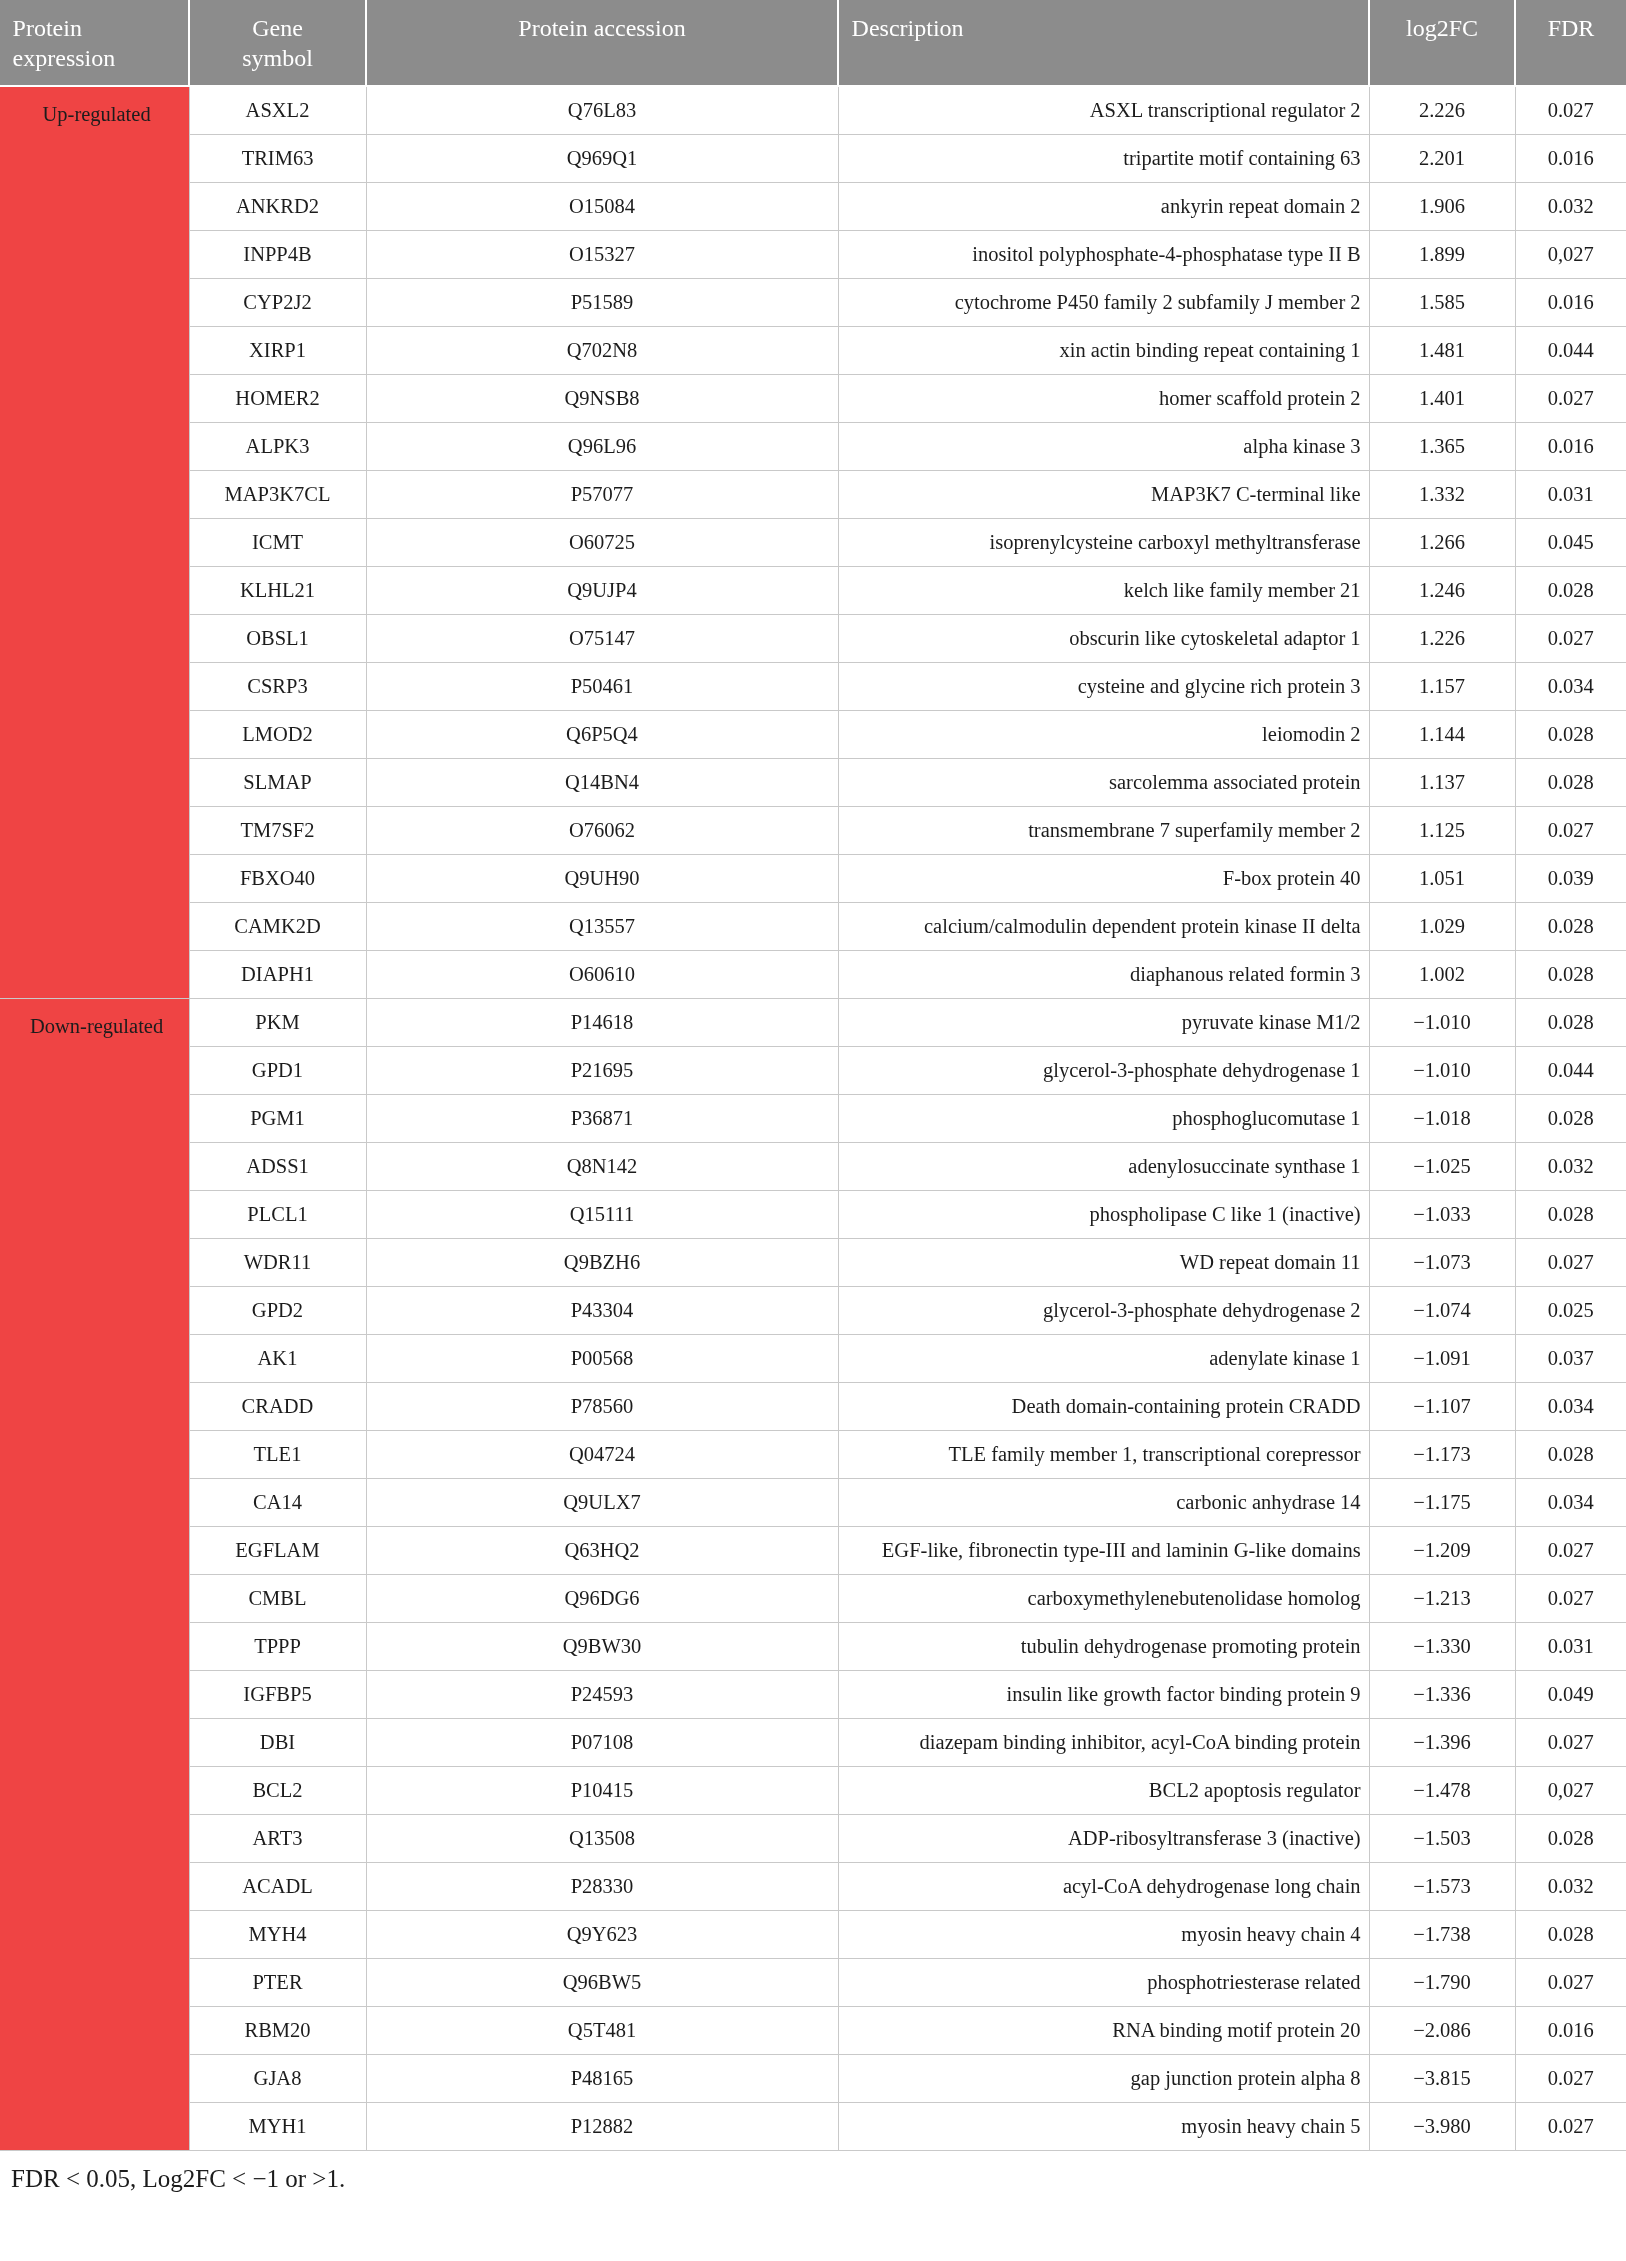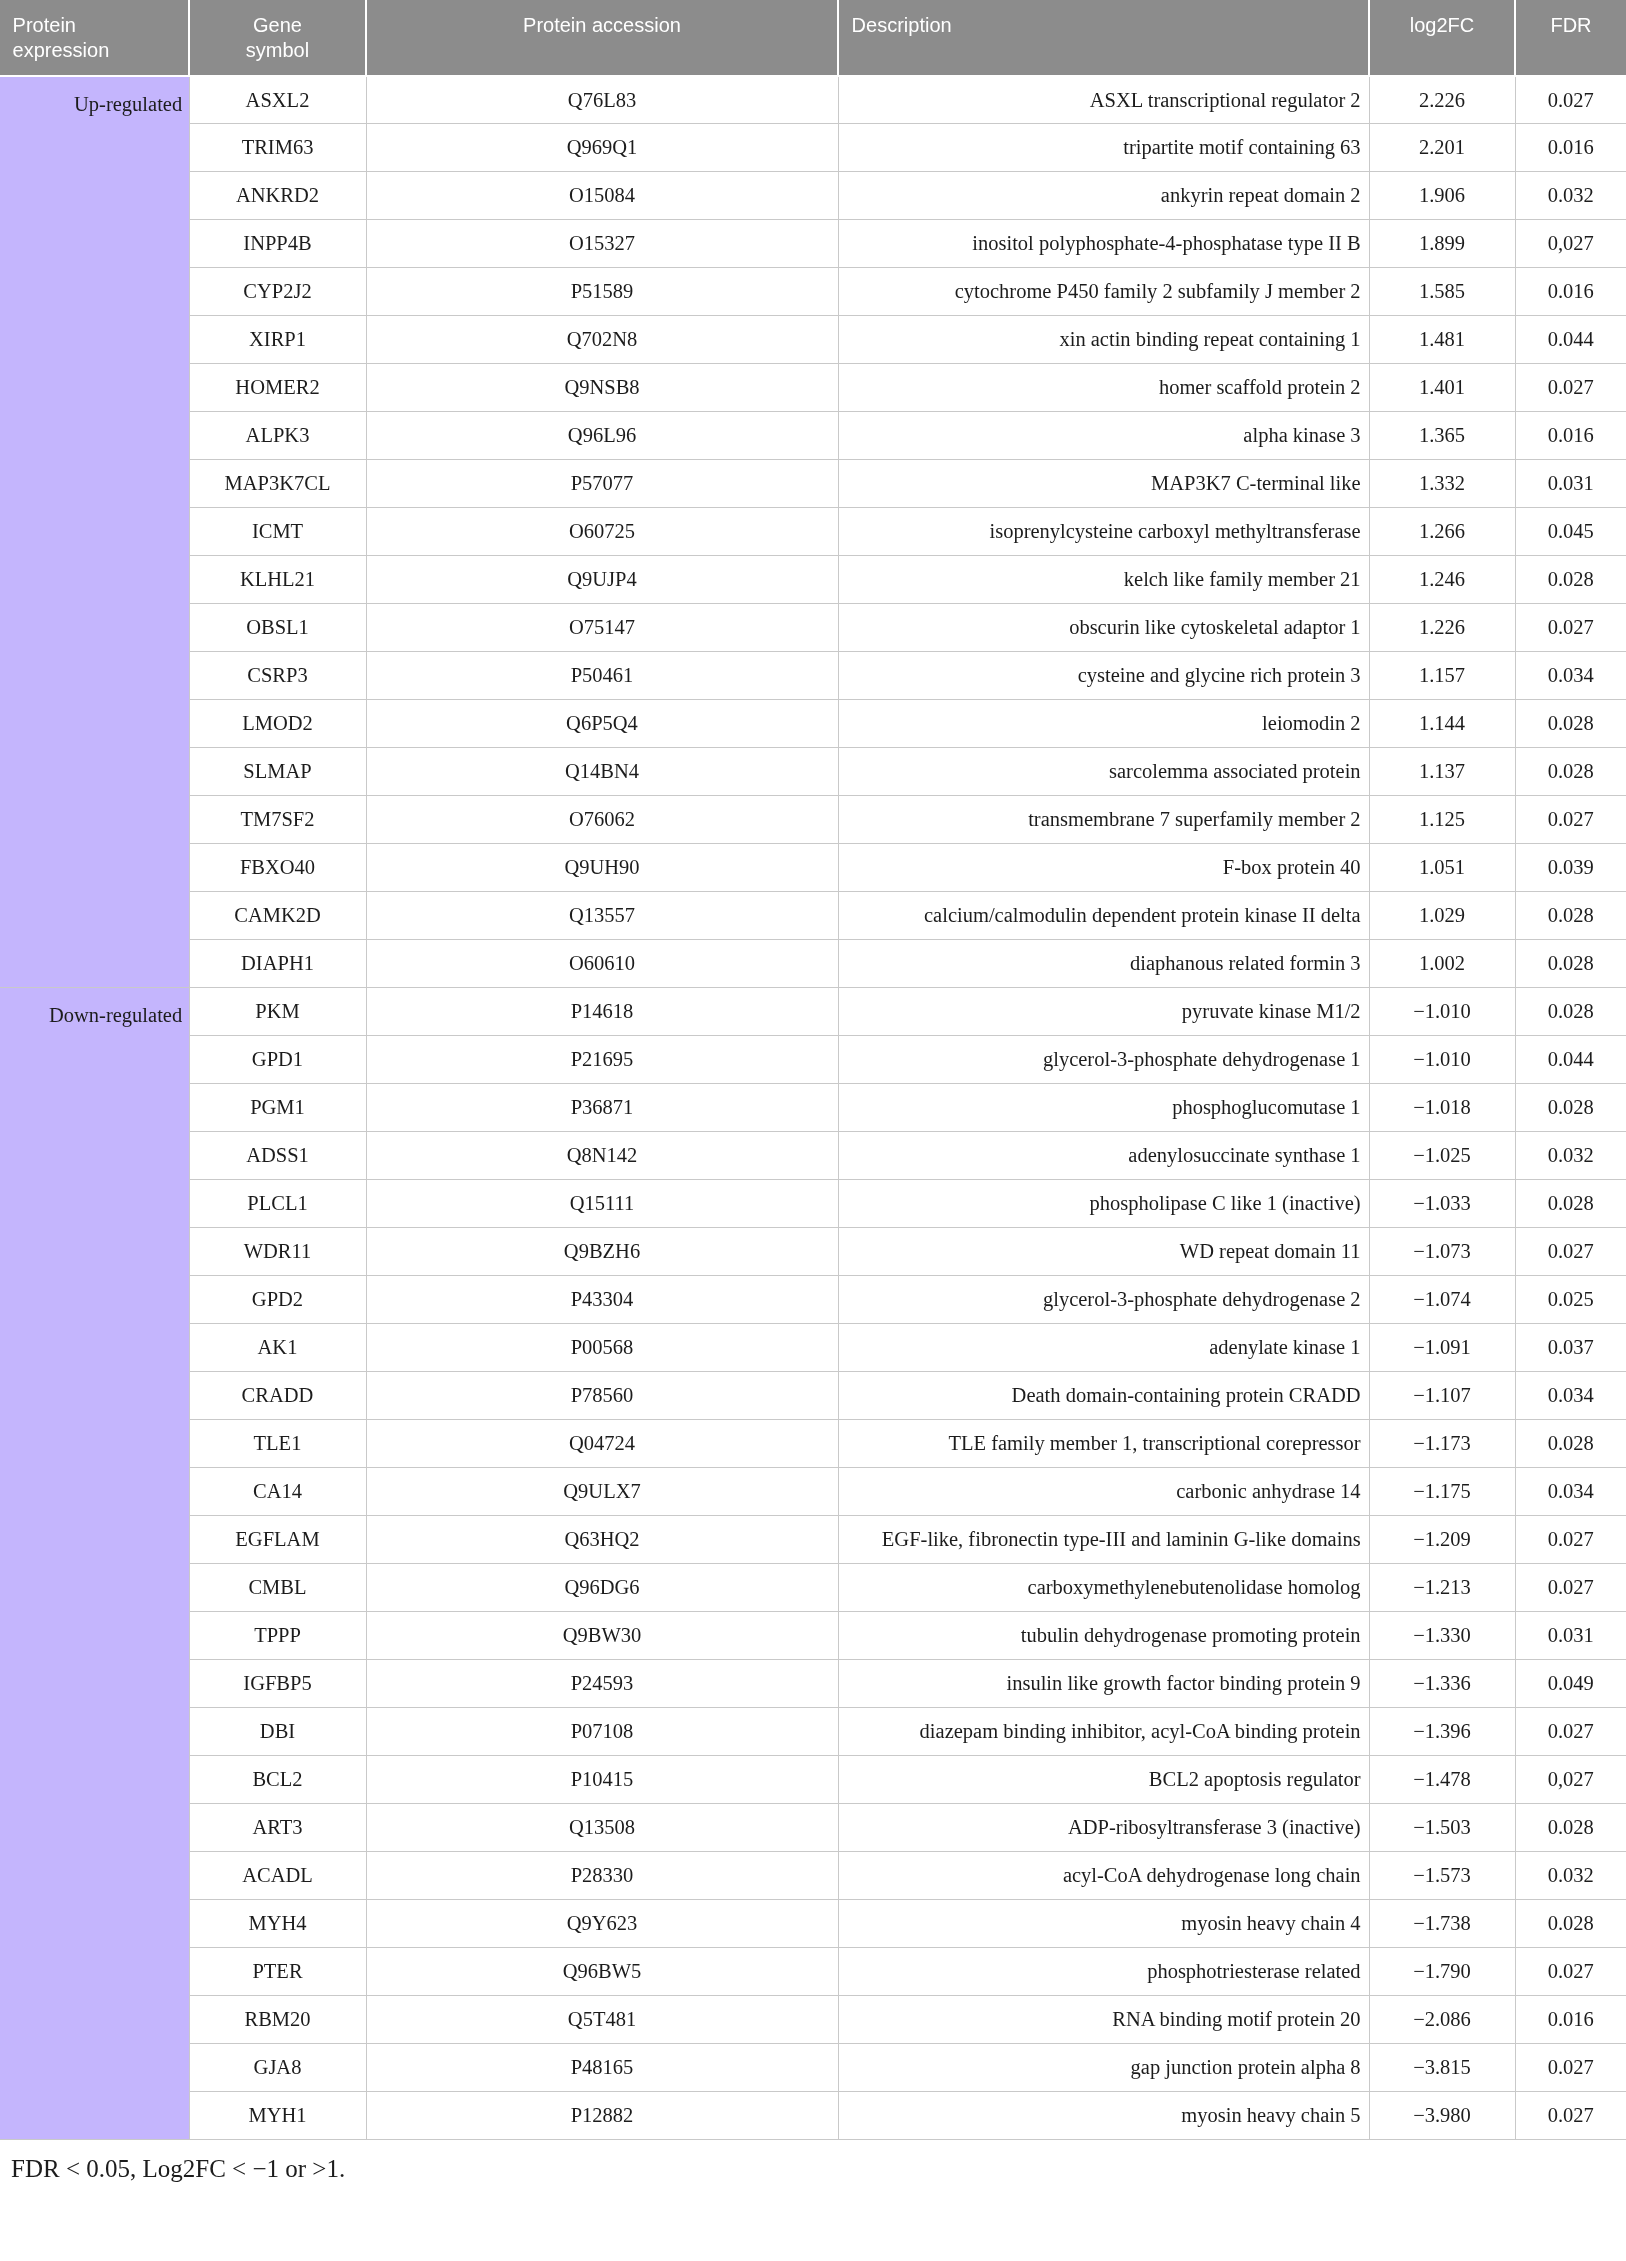--- a/index.html
+++ b/index.html
@@ -18,23 +18,23 @@
   col.c-expr { width: 189px; }
   col.c-gene { width: 177px; }
   col.c-acc  { width: 472px; }
   col.c-desc { width: 531px; }
   col.c-fc   { width: 146px; }
   col.c-fdr  { width: 111px; }
 
   thead th {
     background: #8c8c8c;
     color: #ffffff;
-    font-family: Liberation Sans, sans-serif;
+    font-family: Liberation Serif, serif;
     font-weight: 400;
-    font-size: 20px;
+    font-size: 24px;
     line-height: 1.28;
     vertical-align: top;
     text-align: center;
     padding: 12.6px 9.4px 11px 9.4px;
     white-space: pre-line;
     border-left: 2.4px solid #ffffff;
     border-bottom: 2.4px solid #ffffff;
   }
   thead th:first-child { border-left: none; }
   thead th.h-left { text-align: left; padding-left: 12.6px; }
@@ -48,25 +48,25 @@
     padding: 9.4px 7.9px;
     border-bottom: 0.8px solid #c9c9c9;
     border-left: 0.8px solid #c9c9c9;
   }
   tbody td.desc {
     text-align: right;
     padding-left: 11.8px;
     padding-right: 7.9px;
   }
   tbody td.group {
-    text-align: right;
+    text-align: center;
     vertical-align: top;
     padding: 14px 6.3px 0 11px;
     border-left: none;
-    background: #c4b5fd;
+    background: #ef4444;
   }
   .footnote {
     font-size: 25px;
     line-height: 1.3;
     margin: 12.6px 0 0 11px;
     color: #1c1c1c;
   }
 </style>
 </head>
 <body>

